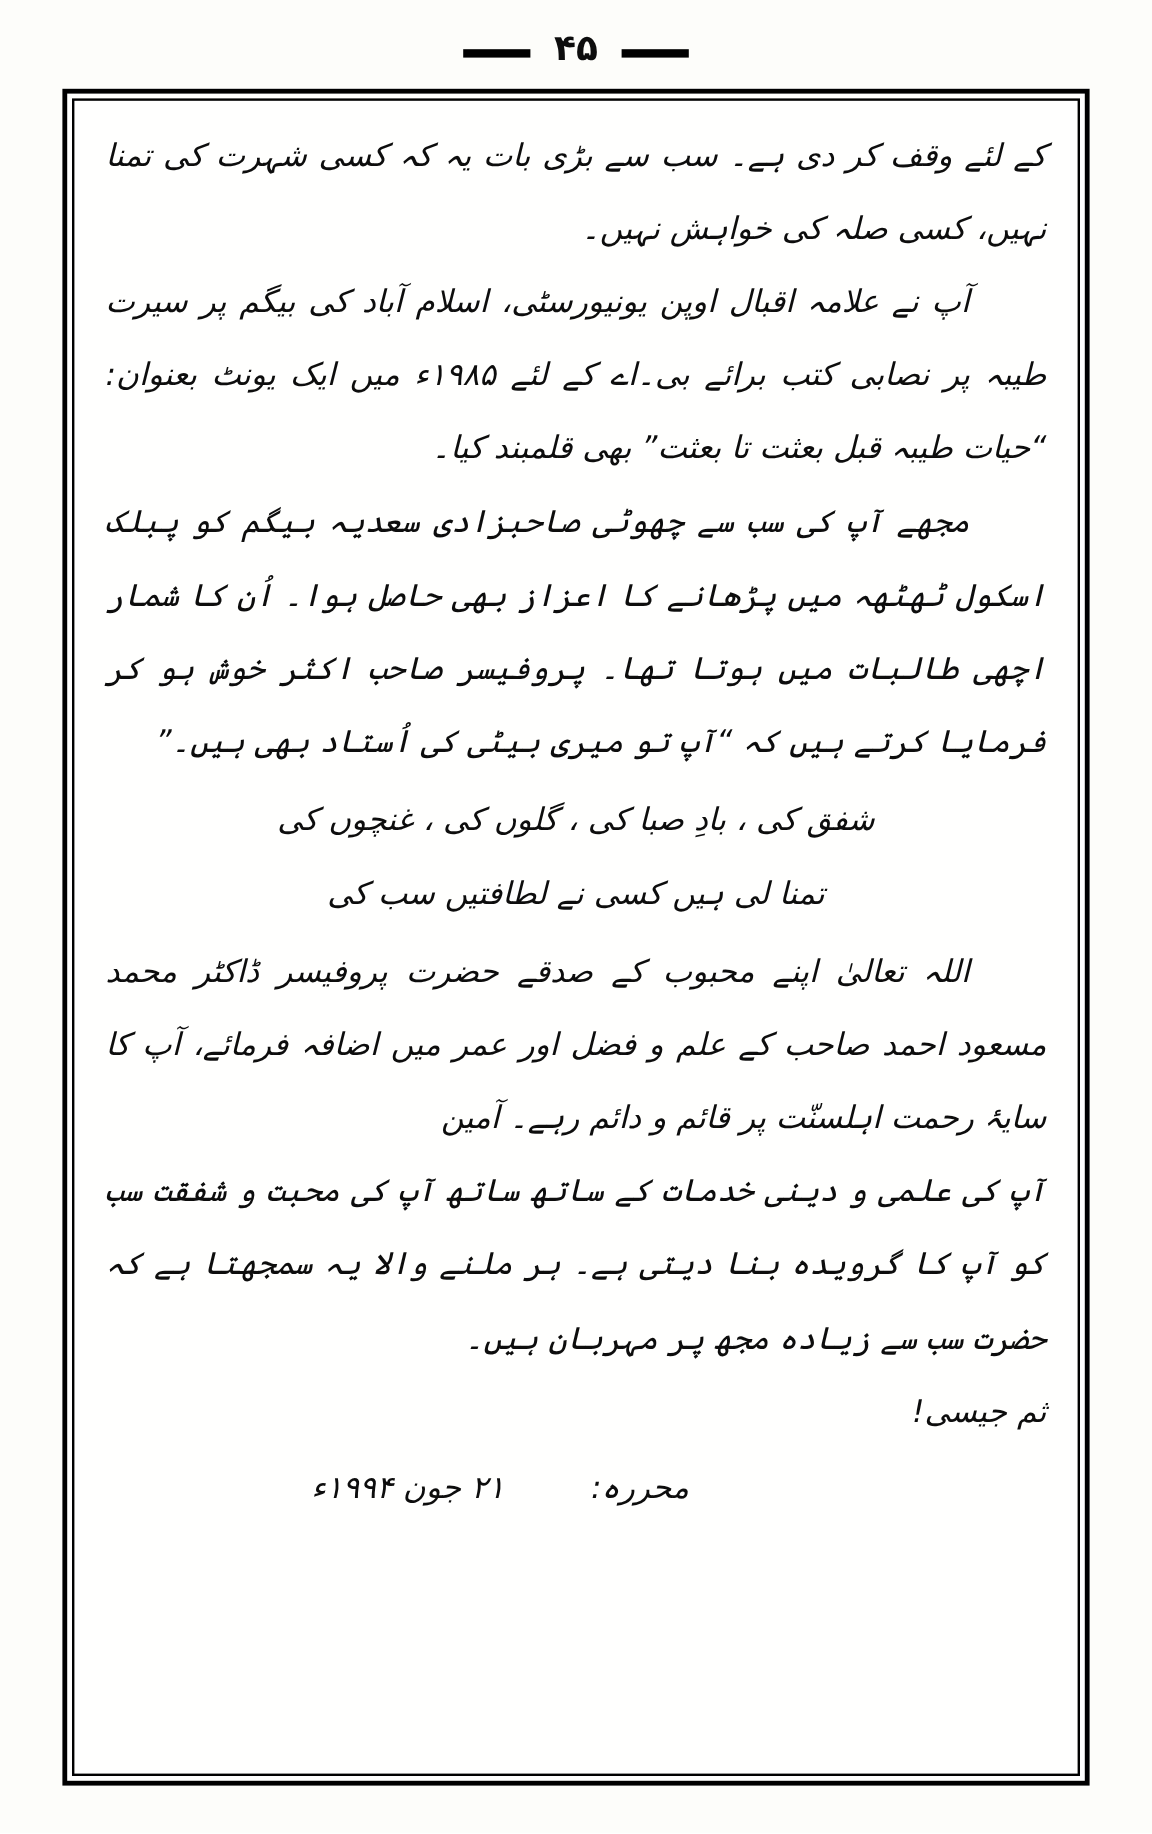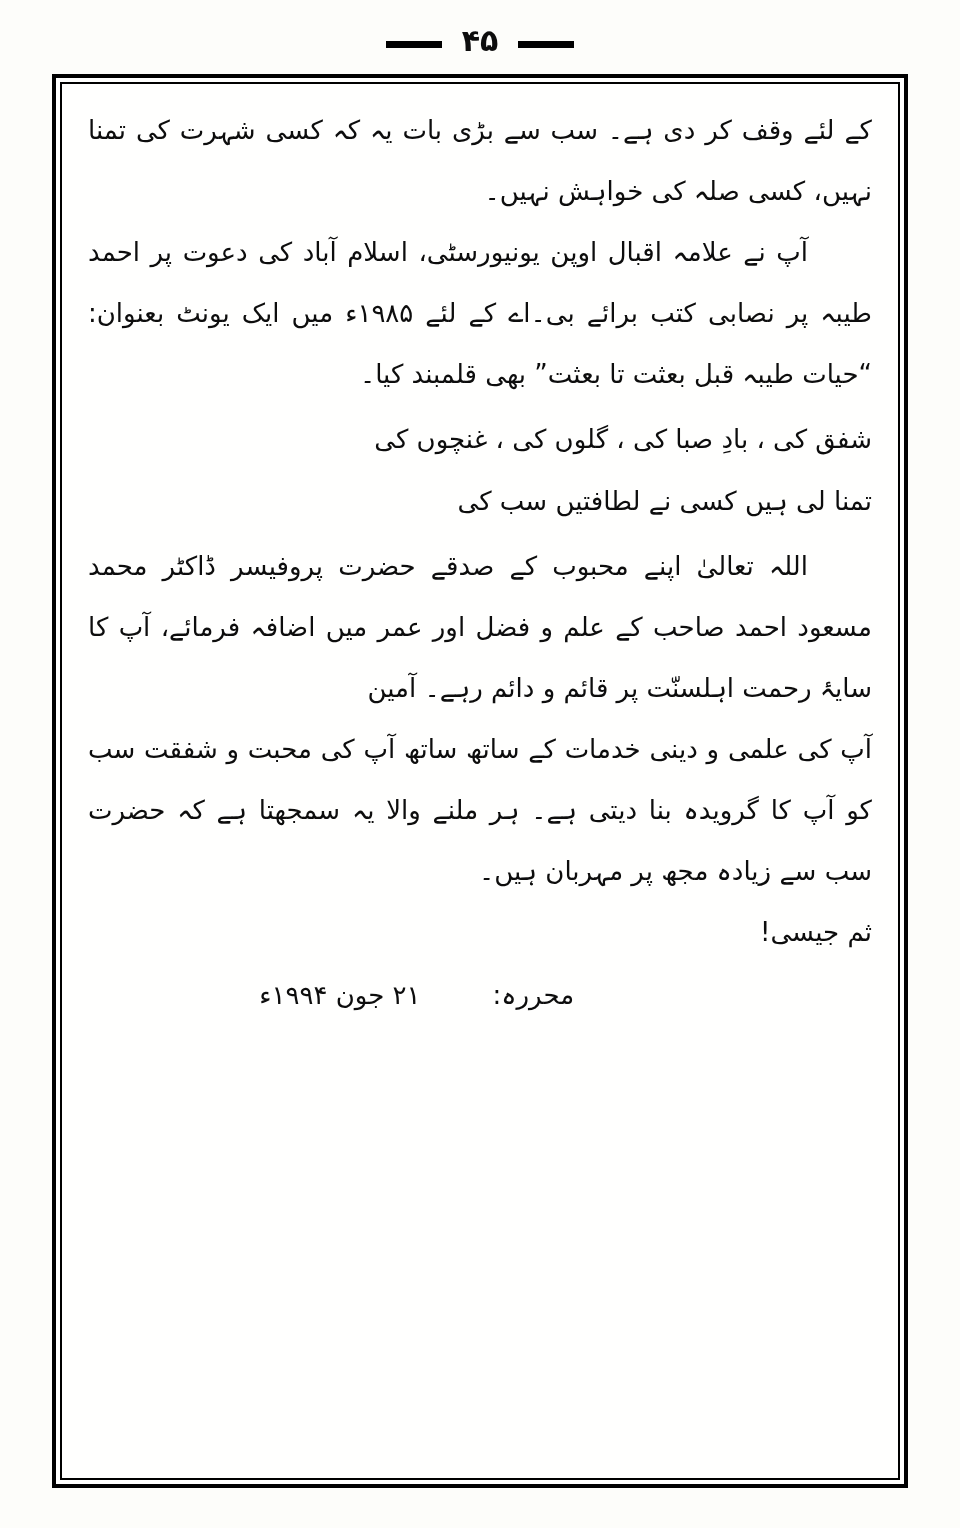--- a/index.html
+++ b/index.html
@@ -48,36 +48,38 @@
     background: #fffffe;
   }
   .frame-inner {
     height: 100%;
     border: 2px solid #000;
     box-sizing: border-box;
     padding: 16px 26px 12px 26px;
     overflow: hidden;
     display: flex;
     flex-direction: column;
+    font-style: italic;
   }
   
   .content {
     direction: rtl;
     text-align: justify;
     font-size: 26px;
     line-height: 2.35;
     flex: 0 1 auto;
   }
   .para {
     margin: 0;
   }
   .para.indent {
     text-indent: 64px;
   }
   .poetry {
+    text-align: center;
     margin: 4px 0;
   }
   .poetry-line {
     display: block;
   }
   .closing {
     margin: 0;
   }
   .dateline {
     display: flex;
@@ -96,21 +98,22 @@
     <span class="header-rule"></span>
     <span class="page-num">۴۵</span>
     <span class="header-rule"></span>
   </div>
 
   <div class="frame-outer">
     <div class="frame-inner">
 
       <div class="content">
         <p class="para">کے لئے وقف کر دی ہے۔ سب سے بڑی بات یہ کہ کسی شہرت کی تمنا نہیں، کسی صلہ کی خواہش نہیں۔</p>
-        <p class="para indent">آپ نے علامہ اقبال اوپن یونیورسٹی، اسلام آباد کی دعوت پر احمد طیبہ پر نصابی کتب برائے بی۔اے کے لئے ۱۹۸۵ء میں ایک یونٹ بعنوان: “حیات طیبہ قبل بعثت تا بعثت” بھی قلمبند کیا۔</p>
+        <p class="para indent">آپ نے علامہ اقبال اوپن یونیورسٹی، اسلام آباد کی بیگم پر سیرت طیبہ پر نصابی کتب برائے بی۔اے کے لئے ۱۹۸۵ء میں ایک یونٹ بعنوان: “حیات طیبہ قبل بعثت تا بعثت” بھی قلمبند کیا۔</p>
+        <p class="para indent">مجھے آپ کی سب سے چھوٹی صاحبزادی سعدیہ بیگم کو پبلک اسکول ٹھٹھہ میں پڑھانے کا اعزاز بھی حاصل ہوا۔ اُن کا شمار اچھی طالبات میں ہوتا تھا۔ پروفیسر صاحب اکثر خوش ہو کر فرمایا کرتے ہیں کہ “آپ تو میری بیٹی کی اُستاد بھی ہیں۔”</p>
 
         <div class="poetry">
           <span class="poetry-line">شفق کی ، بادِ صبا کی ، گلوں کی ، غنچوں کی</span>
           <span class="poetry-line">تمنا لی ہیں کسی نے لطافتیں سب کی</span>
         </div>
 
         <p class="para indent">اللہ تعالیٰ اپنے محبوب کے صدقے حضرت پروفیسر ڈاکٹر محمد مسعود احمد صاحب کے علم و فضل اور عمر میں اضافہ فرمائے، آپ کا سایۂ رحمت اہلسنّت پر قائم و دائم رہے۔ آمین</p>
         <p class="para">آپ کی علمی و دینی خدمات کے ساتھ ساتھ آپ کی محبت و شفقت سب کو آپ کا گرویدہ بنا دیتی ہے۔ ہر ملنے والا یہ سمجھتا ہے کہ حضرت سب سے زیادہ مجھ پر مہربان ہیں۔</p>
 
         <p class="closing">ثم جیسی!</p>

